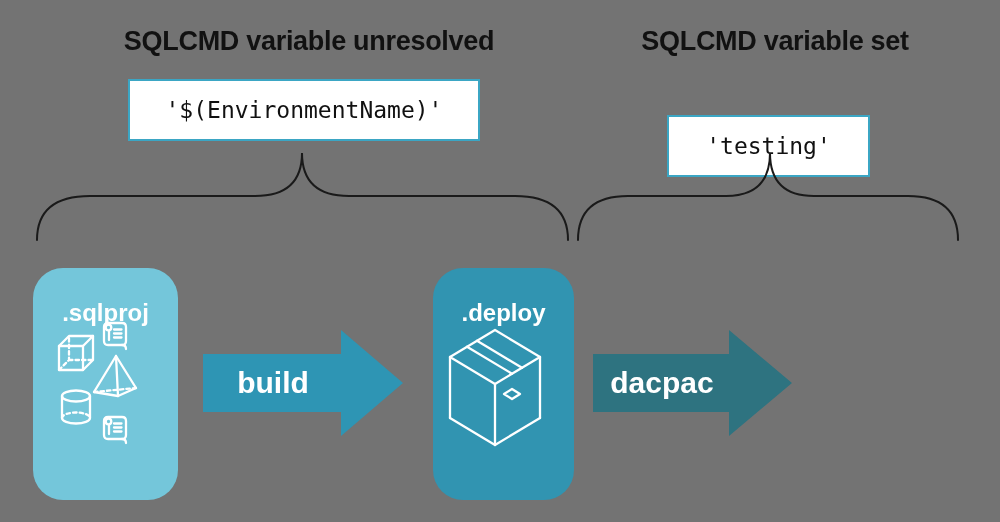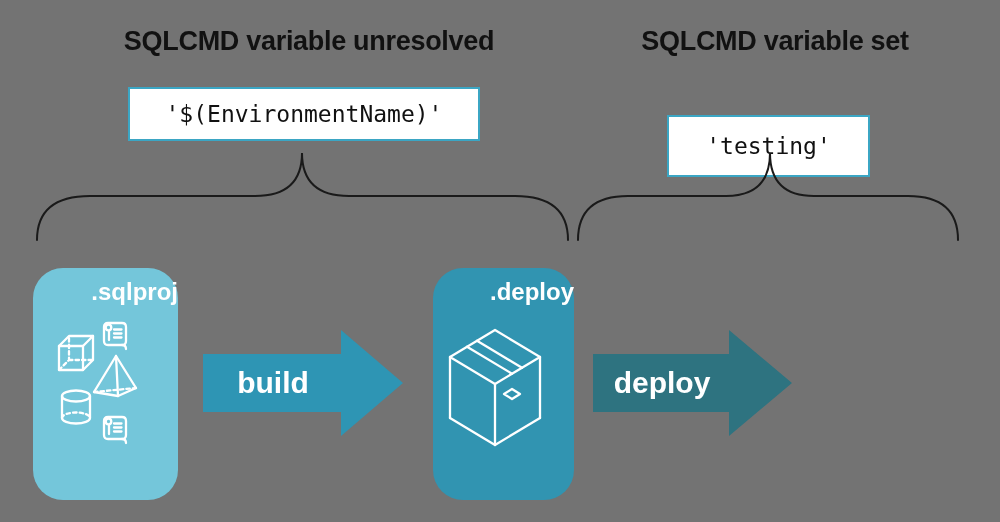--- a/index.html
+++ b/index.html
@@ -10,34 +10,34 @@
   .title{
     position:absolute;text-align:center;font-size:27px;font-weight:700;color:#111;
     letter-spacing:-0.3px;white-space:nowrap;
   }
   .title-left{left:104px;top:26px;width:410px;}
   .title-right{left:575px;top:26px;width:400px;}
   .codebox{
     position:absolute;background:#fff;border:2px solid #3BA6C4;
     display:flex;align-items:center;justify-content:center;box-sizing:border-box;
   }
-  .codebox-left{left:128px;top:87px;width:352px;height:54px;}
+  .codebox-left{left:128px;top:79px;width:352px;height:62px;}
   .codebox-right{left:667px;top:79px;width:203px;height:62px;}
   .code{
     font-family:"DejaVu Sans Mono",monospace;font-size:23px;color:#111;white-space:pre;
   }
   .braces{position:absolute;left:0;top:0;width:1000px;height:522px;}
   .stage{
     position:absolute;top:268px;height:232px;border-radius:30px;box-sizing:border-box;
   }
   .stage-sqlproj{left:33px;width:145px;}
   .stage-dacpac{left:433px;width:141px;}
   .stage-database{left:817px;width:148px;}
   .stage-label{
-    margin-top:10px;text-align:right;color:#fff;font-weight:700;font-size:24px;
+    margin-top:31px;text-align:center;color:#fff;font-weight:700;font-size:24px;
     letter-spacing:0px;white-space:nowrap;
   }
   .stage-database .stage-label{font-size:23px;}
   .stage-icon{position:absolute;}
   .icon-sqlproj{left:14px;top:48px;}   
   .icon-dacpac{left:12px;top:58px;}    
   .icon-database{left:35px;top:64px;}  
   .arrow{position:absolute;top:330px;height:106px;}
   .arrow-build{left:203px;width:200px;text-align:center;}
   .arrow-deploy{left:593px;width:199px;}
@@ -126,17 +126,17 @@
         <path d="M32,14.8 L77,41.8 M22,20.7 L67,47.7"></path>
         <path d="M67,63 L75,68 L67,73 L59,68 Z"></path>
       </g>
     </svg>
   </div>
 
   <div class="arrow arrow-deploy">
     <svg viewBox="0 0 199 106">
       <polygon points="0,24 136,24 136,0 199,53 136,106 136,82 0,82" fill="#2E7380"></polygon>
     </svg>
-    <span class="arrow-label">deploy</span>
+    <span class="arrow-label">dacpac</span>
   </div>
 
 
 </div>
 
 </body></html>

